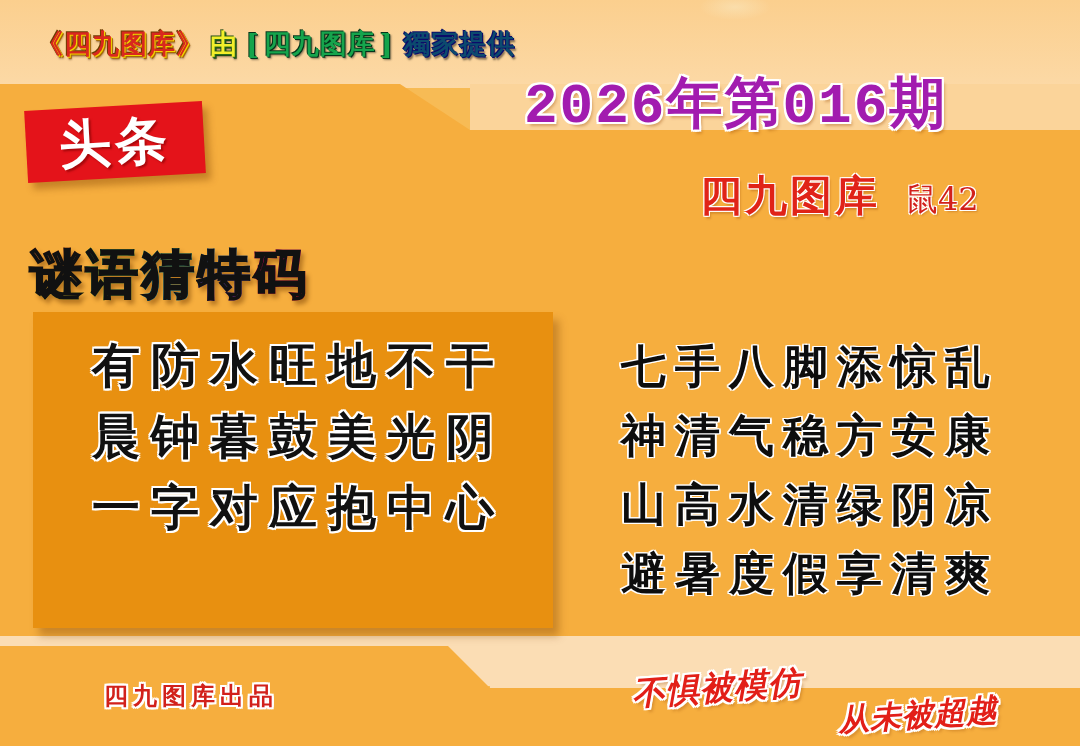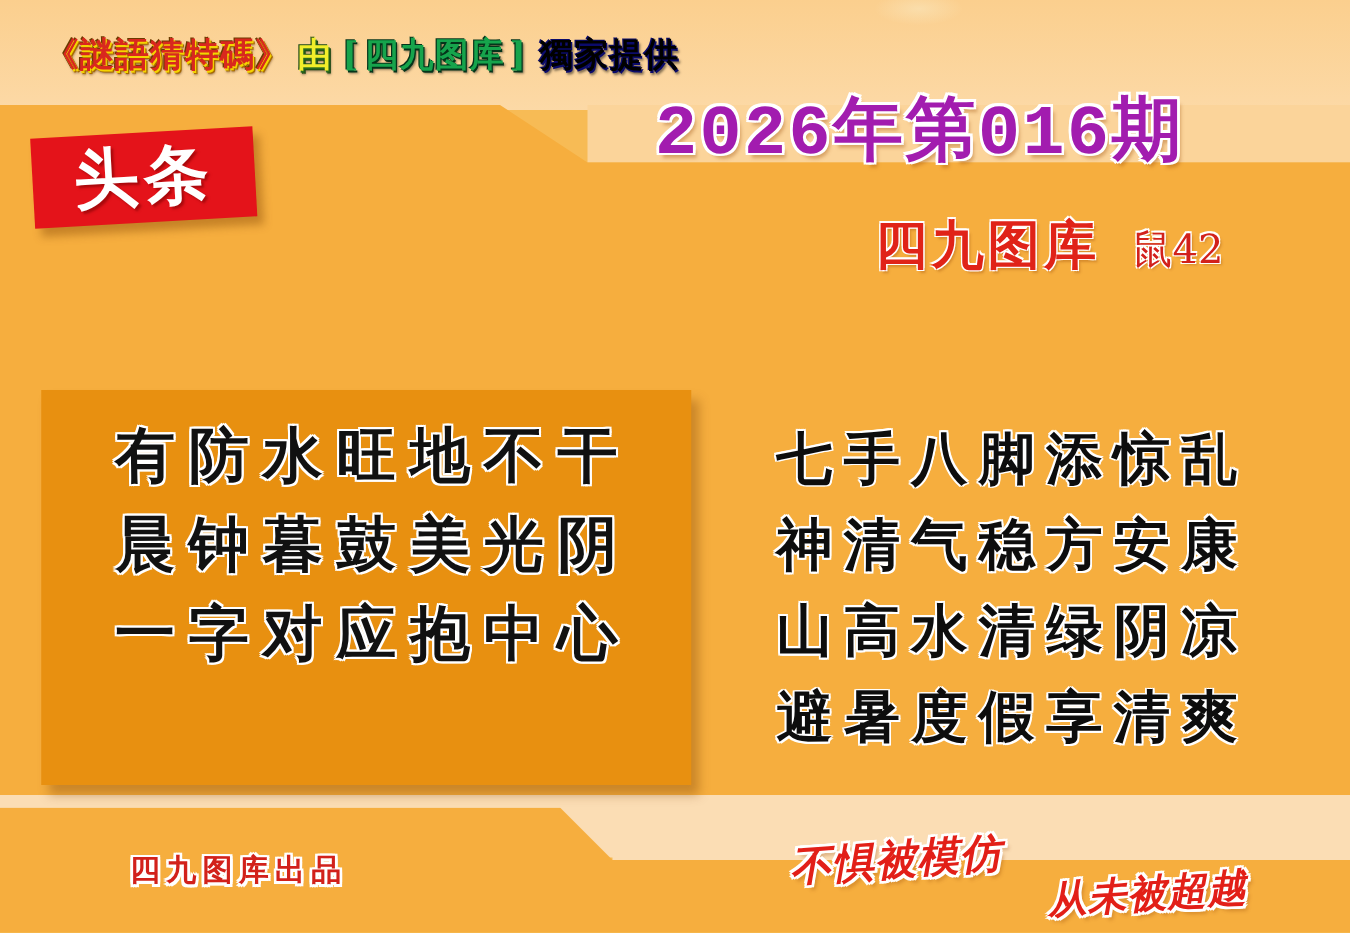--- a/index.html
+++ b/index.html
@@ -61,21 +61,21 @@
   }
   .hl-you{
     color:#f2ee2a;margin:0 6px;
     text-shadow:1px 1px 0 #2a6a1e, 2px 2px 0 #1d4a14, -1px -1px 0 #1d4a14, 2px 3px 2px rgba(0,0,0,.45);
   }
   .hl-brk{
     color:#16a44c;margin:0 2px;
     text-shadow:1px 1px 0 #04341a, -1px -1px 0 #04341a, 2px 2px 2px rgba(0,0,0,.45);
   }
   .hl-supply{
-    color:#000000;margin-left:8px;
+    color:#0c4a6e;margin-left:8px;
     text-shadow:1px 1px 0 #0b0b6a, -1px -1px 0 #0b0b6a, 2px 3px 2px rgba(0,0,0,.5);
   }
 
   
   .badge{
     position:absolute;left:26px;top:106px;
     width:178px;height:72px;
     background:#e4131a;
     transform:rotate(-3.2deg);
     box-shadow:5px 7px 7px rgba(120,60,0,.38);
@@ -208,34 +208,35 @@
 
   <div class="plate bg-top-cream2"></div>
   <div class="plate bg-orange-right-top"></div>
   <div class="plate bg-orange-main"></div>
   <div class="plate bg-mid-cream"></div>
   <div class="plate bg-bottom-orange2"></div>
   <div class="plate bg-bottom-cream-right"></div>
   <div class="plate watermark"></div>
 
   <div class="header-line">
-    <span class="hl-title">《謎語猜特碼》</span><span class="hl-you">由</span><span class="hl-brk">[</span><span class="hl-brk">四九图库</span><span class="hl-brk">]</span><span class="hl-supply">獨家提供</span>
+    <span class="hl-title">《四九图库》</span><span class="hl-you">由</span><span class="hl-brk">[</span><span class="hl-brk">四九图库</span><span class="hl-brk">]</span><span class="hl-supply">獨家提供</span>
   </div>
 
   <div class="badge">
     <div class="badge-text">头条</div>
   </div>
 
   <div class="issue">2026年第016期</div>
 
   <div class="brand-row">
     <div class="brand-name">四九图库</div>
     <div class="zodiac">鼠42</div>
   </div>
 
+  <div class="rainbow"><span class="rc0">谜</span><span class="rc1">语</span><span class="rc2">猜</span><span class="rc3">特</span><span class="rc4">码</span></div>
 
   <div class="poem-box">
     <div class="poem-line">有防水旺地不干</div>
     <div class="poem-line">晨钟暮鼓美光阴</div>
     <div class="poem-line">一字对应抱中心</div>
   </div>
 
   <div class="right-poem">
     <div class="right-line">七手八脚添惊乱</div>
     <div class="right-line">神清气稳方安康</div>

